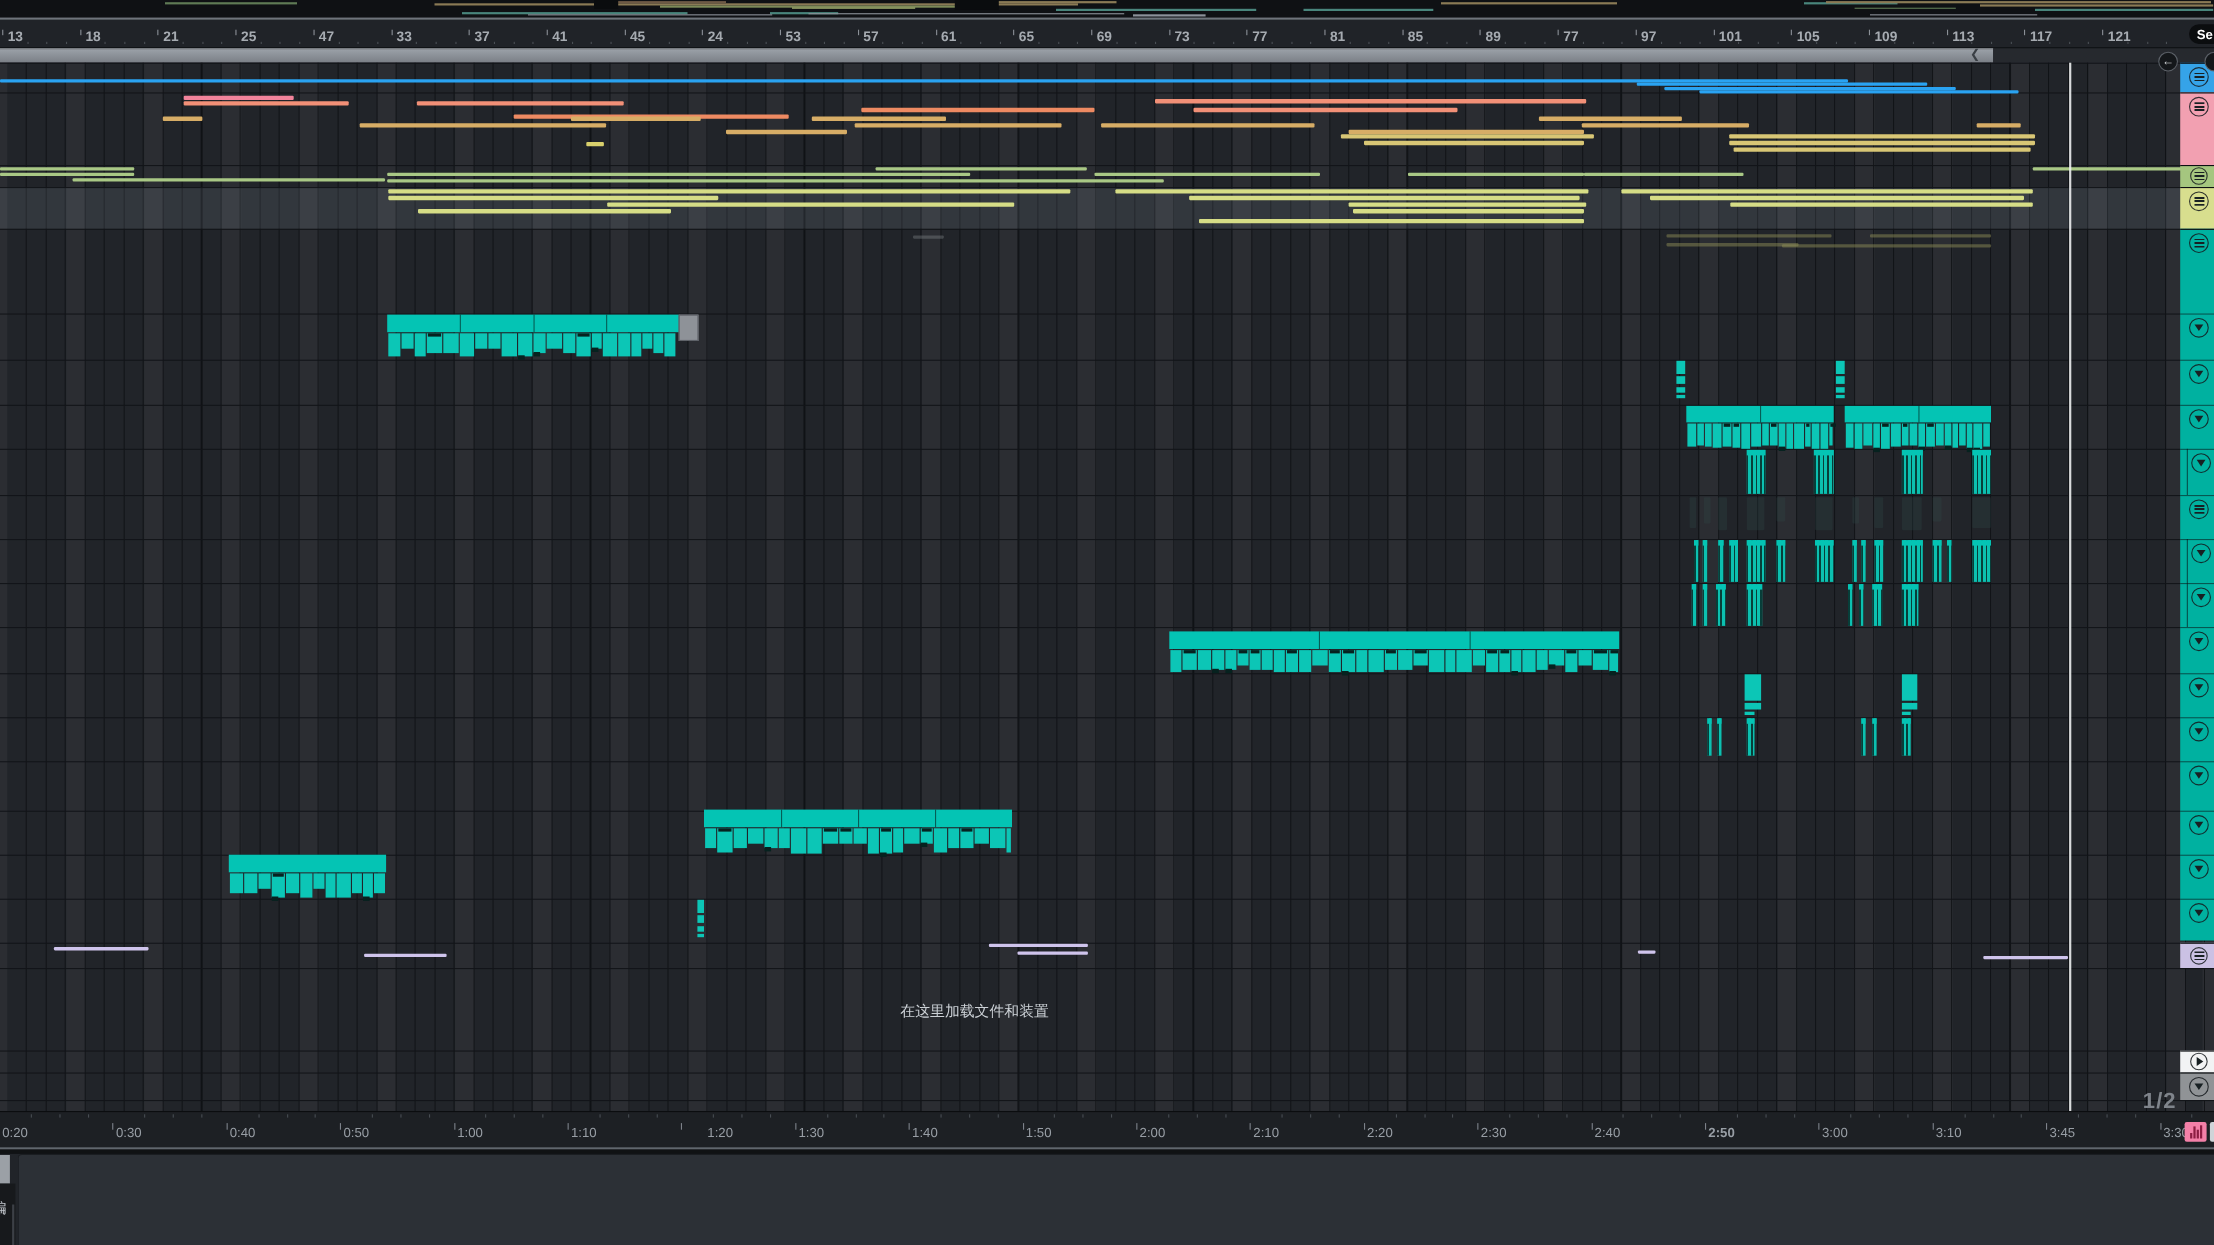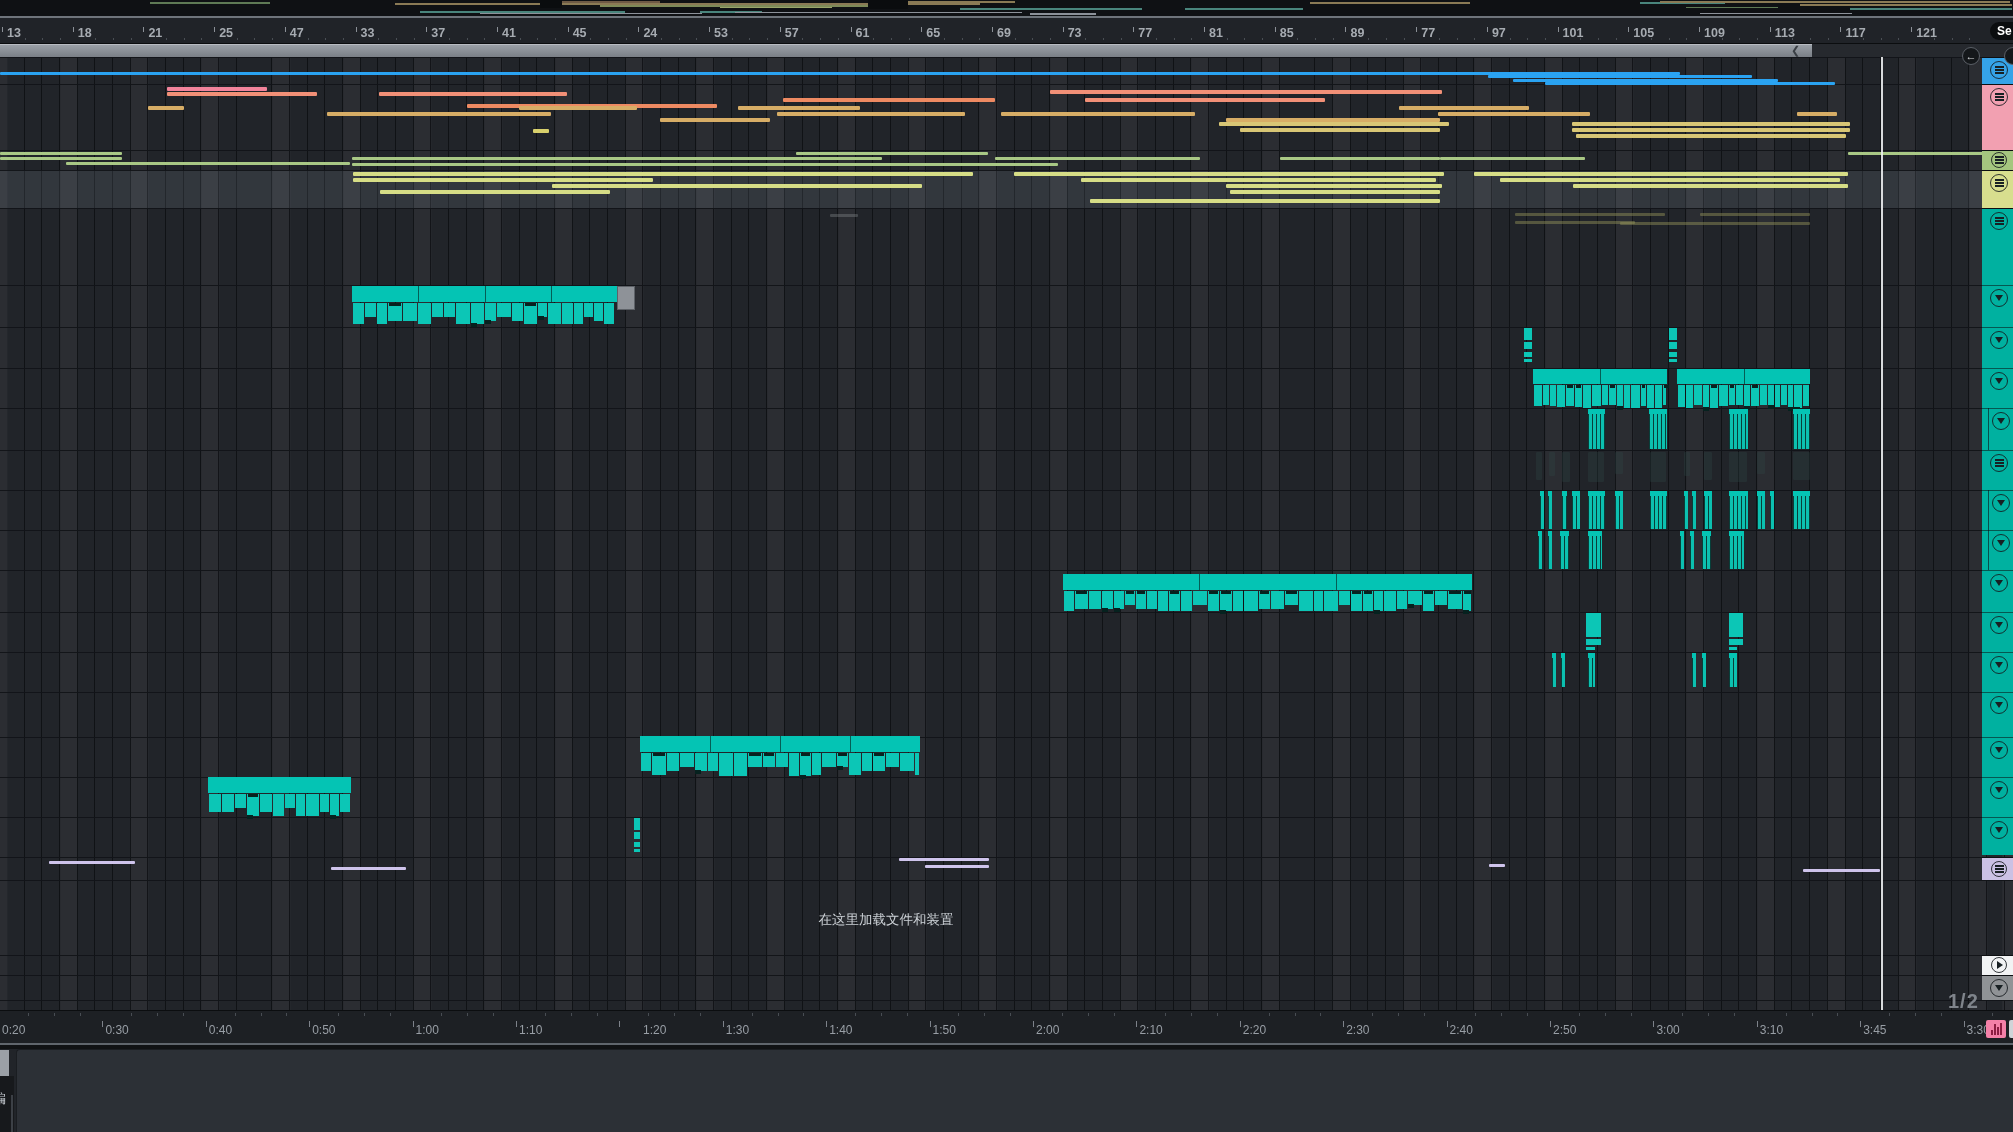--- a/index.html
+++ b/index.html
@@ -747,21 +747,21 @@
       <div class="time-lab" style="left: 1346.2px;">2:30</div>
       <div class="time-tick" style="left: 1343.2px;"></div>
       <div class="time-mtick" style="left: 1372.05px;"></div>
       <div class="time-mtick" style="left: 1397.9px;"></div>
       <div class="time-mtick" style="left: 1423.75px;"></div>
       <div class="time-lab" style="left: 1449.6px;">2:40</div>
       <div class="time-tick" style="left: 1446.6px;"></div>
       <div class="time-mtick" style="left: 1475.45px;"></div>
       <div class="time-mtick" style="left: 1501.3px;"></div>
       <div class="time-mtick" style="left: 1527.15px;"></div>
-      <div class="time-lab" style="left: 1553px;">2:50</div>
+      <div class="time-lab" style="left: 1553px; font-weight: bold;">2:50</div>
       <div class="time-tick" style="left: 1550px;"></div>
       <div class="time-mtick" style="left: 1578.85px;"></div>
       <div class="time-mtick" style="left: 1604.7px;"></div>
       <div class="time-mtick" style="left: 1630.55px;"></div>
       <div class="time-lab" style="left: 1656.4px;">3:00</div>
       <div class="time-tick" style="left: 1653.4px;"></div>
       <div class="time-mtick" style="left: 1682.25px;"></div>
       <div class="time-mtick" style="left: 1708.1px;"></div>
       <div class="time-mtick" style="left: 1733.95px;"></div>
       <div class="time-lab" style="left: 1759.8px;">3:10</div>

